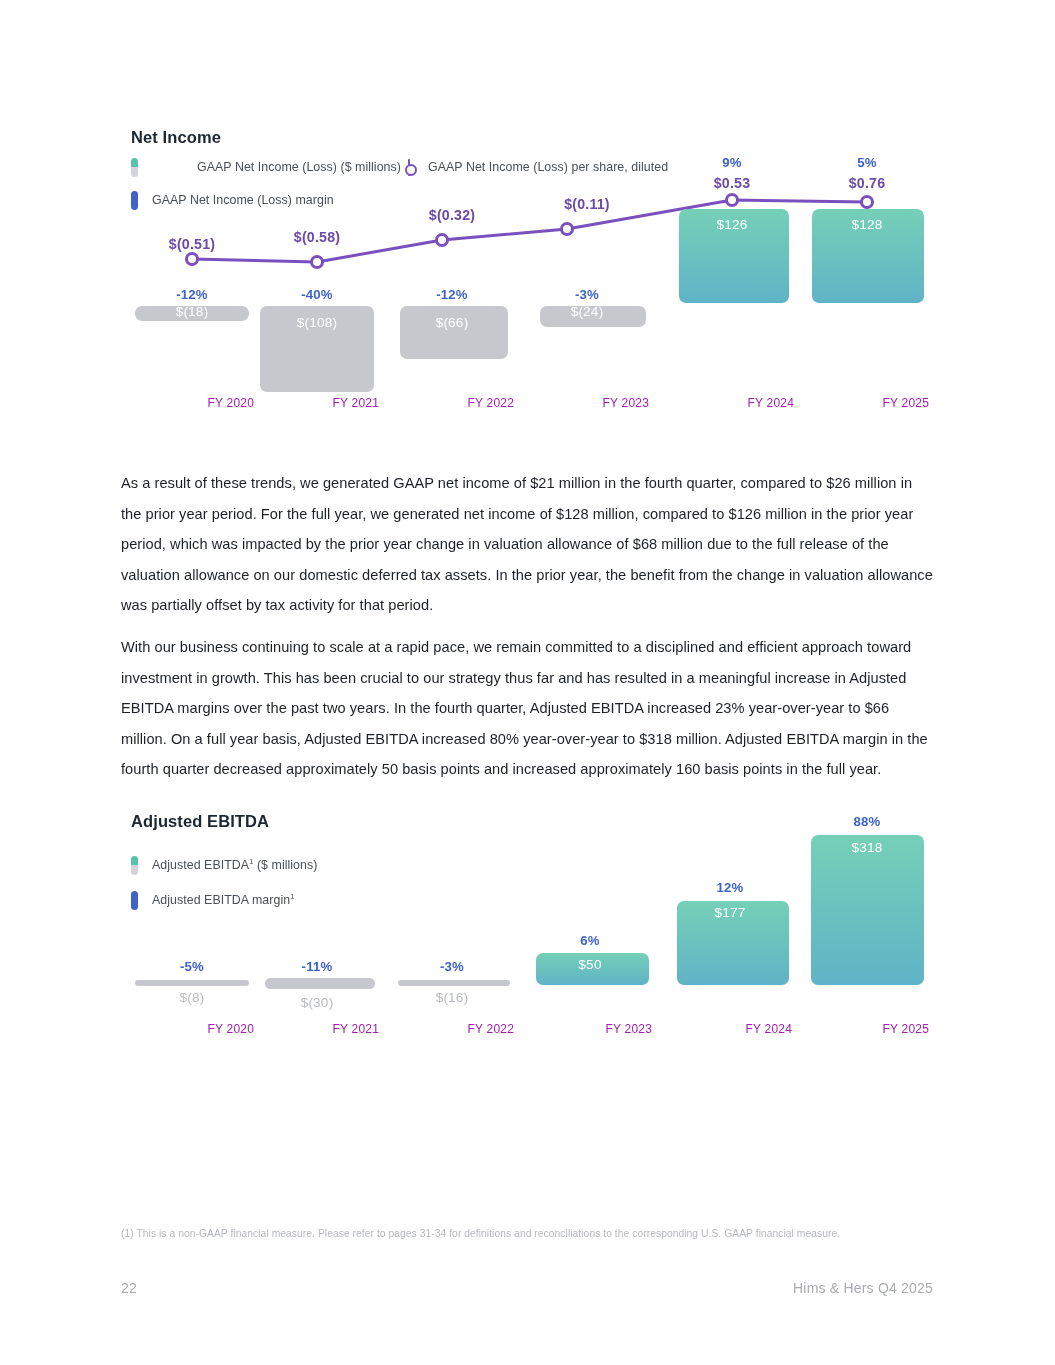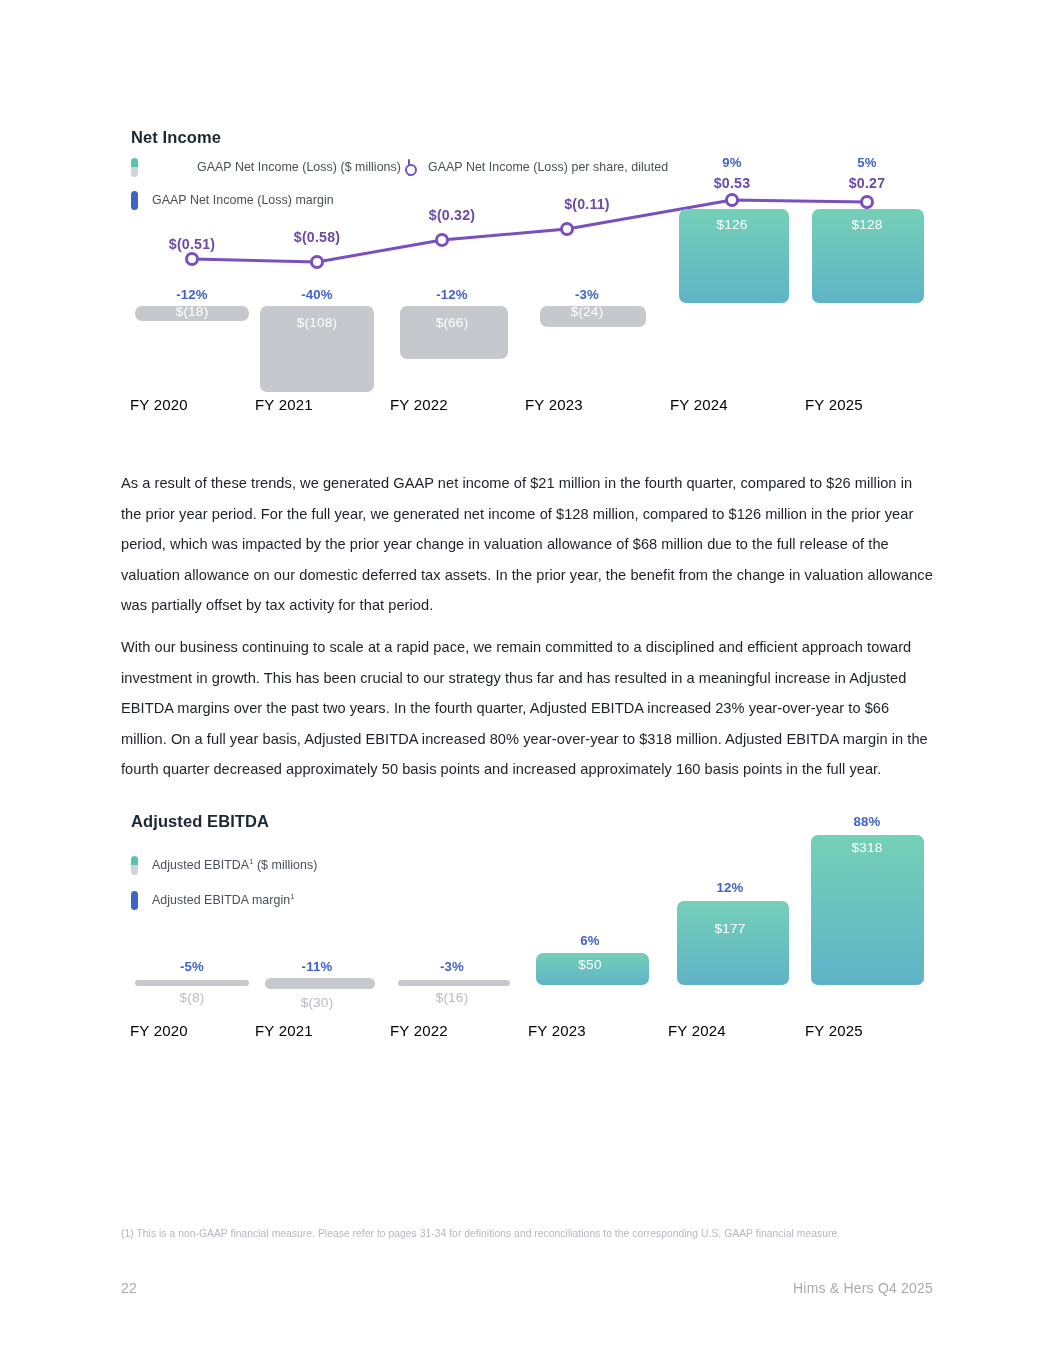--- a/index.html
+++ b/index.html
@@ -73,23 +73,23 @@
   
   .plot { position: absolute; left: 0; width: 820px; }
   .col {
     position: absolute;
     width: 124px;
     height: 100%;
   }
   .axis-label {
     position: absolute;
     left: 0; width: 124px;
-    text-align: left;
-    font-size: 15px;
-    color: #000000;
+    text-align: right;
+    font-size: 12px;
+    color: #a21caf;
     letter-spacing: .2px;
   }
 
   
   .bar { position: absolute; border-radius: 7px; }
   .bar-teal {
     background: linear-gradient(to bottom, #75d0b7 0%, #5fb3c7 100%);
   }
   .bar-gray { background: #c6c8ce; }
 
@@ -242,21 +242,21 @@
       <div class="col" style="left:552px;">
         <div class="pct" style="top:27px;">9%</div>
         <div class="eps" style="top:47px;">$0.53</div>
         <div class="bar bar-teal" style="left:9px; width:110px; top:81px; height:94px;"></div>
         <div class="bar-value" style="top:89px;">$126</div>
         <div class="axis-label" style="top:268px;">FY 2024</div>
       </div>
 
       <div class="col" style="left:687px;">
         <div class="pct" style="top:27px;">5%</div>
-        <div class="eps" style="top:47px;">$0.27</div>
+        <div class="eps" style="top:47px;">$0.76</div>
         <div class="bar bar-teal" style="left:7px; width:112px; top:81px; height:94px;"></div>
         <div class="bar-value" style="top:89px;">$128</div>
         <div class="axis-label" style="top:268px;">FY 2025</div>
       </div>
 
     </div>
   </div>
 
   <p class="body-text" id="para-1">As a result of these trends, we generated GAAP net income of $21 million in the fourth quarter, compared to $26 million in the prior year period. For the full year, we generated net income of $128 million, compared to $126 million in the prior year period, which was impacted by the prior year change in valuation allowance of $68 million due to the full release of the valuation allowance on our domestic deferred tax assets.  In the prior year, the benefit from the change in valuation allowance was partially offset by tax activity for that period.</p>
   <p class="body-text" id="para-2">With our business continuing to scale at a rapid pace, we remain committed to a disciplined and efficient approach toward investment in growth. This has been crucial to our strategy thus far and has resulted in a meaningful increase in Adjusted EBITDA margins over the past two years. In the fourth quarter, Adjusted EBITDA increased 23% year-over-year to $66 million. On a full year basis, Adjusted EBITDA increased 80% year-over-year to $318 million. Adjusted EBITDA margin in the fourth quarter decreased approximately 50 basis points and increased approximately 160 basis points in the full year.</p>
@@ -306,21 +306,21 @@
       <div class="col" style="left:410px;">
         <div class="pct" style="top:121px;">6%</div>
         <div class="bar bar-teal" style="left:8px; width:113px; top:141px; height:32px;"></div>
         <div class="bar-value" style="top:145px;">$50</div>
         <div class="axis-label" style="top:210px;">FY 2023</div>
       </div>
 
       <div class="col" style="left:550px;">
         <div class="pct" style="top:68px;">12%</div>
         <div class="bar bar-teal" style="left:9px; width:112px; top:89px; height:84px;"></div>
-        <div class="bar-value" style="top:109px;">$177</div>
+        <div class="bar-value" style="top:93px;">$177</div>
         <div class="axis-label" style="top:210px;">FY 2024</div>
       </div>
 
       <div class="col" style="left:687px;">
         <div class="pct" style="top:2px;">88%</div>
         <div class="bar bar-teal" style="left:6px; width:113px; top:23px; height:150px;"></div>
         <div class="bar-value" style="top:28px;">$318</div>
         <div class="axis-label" style="top:210px;">FY 2025</div>
       </div>
 

